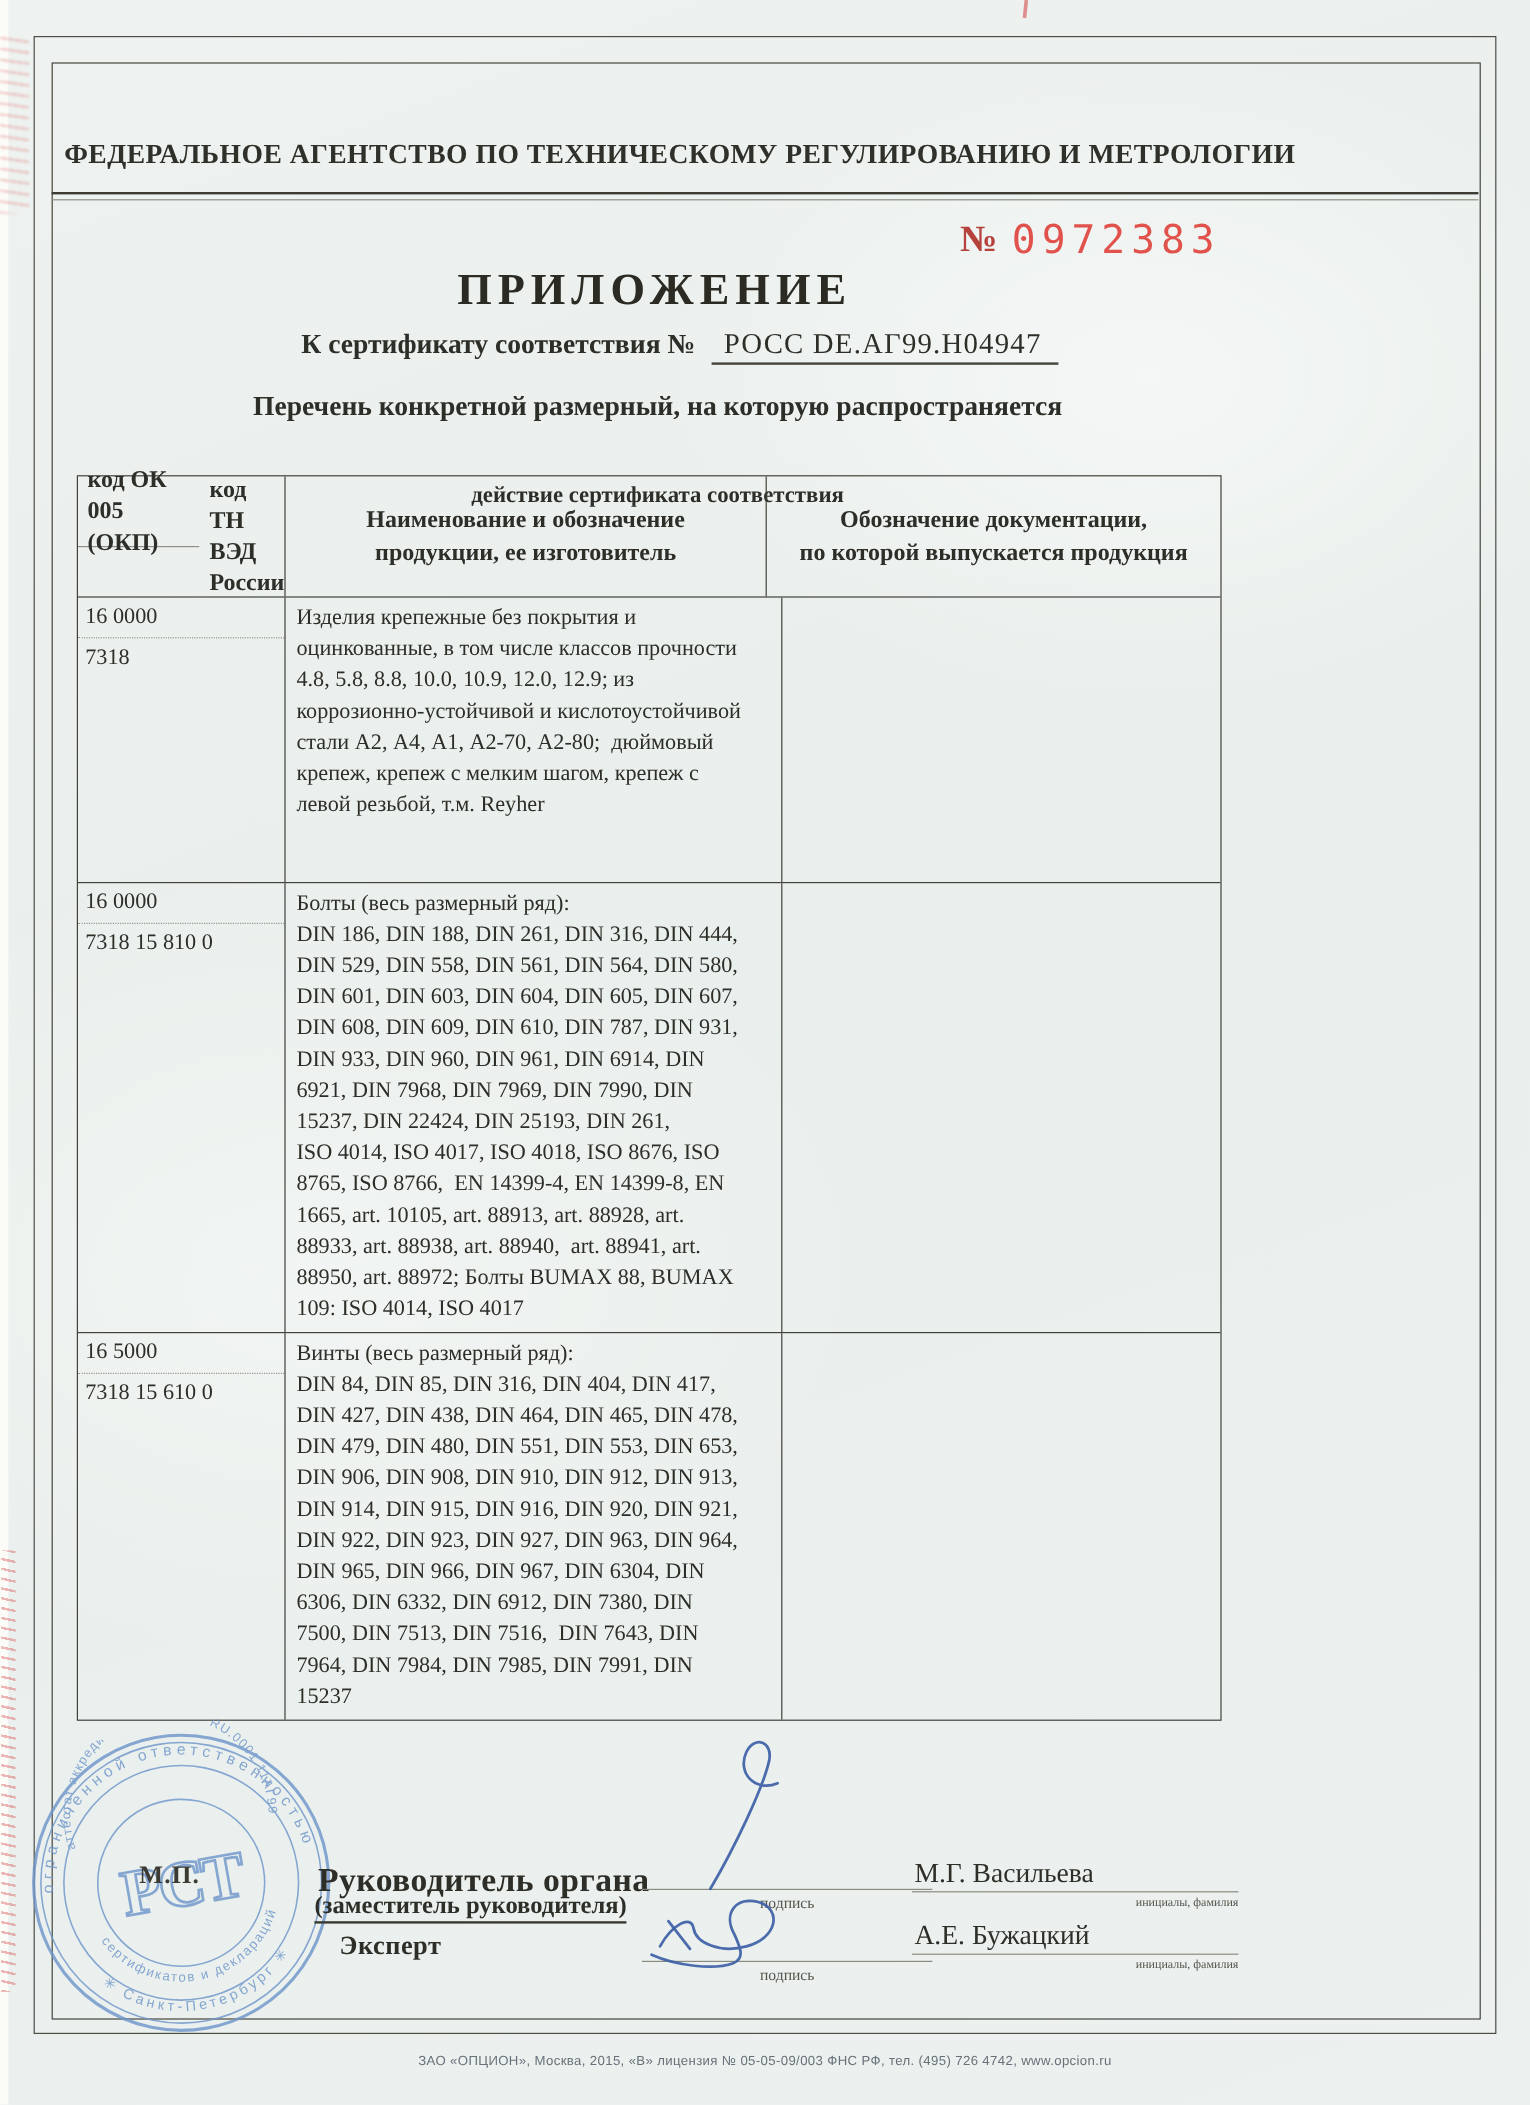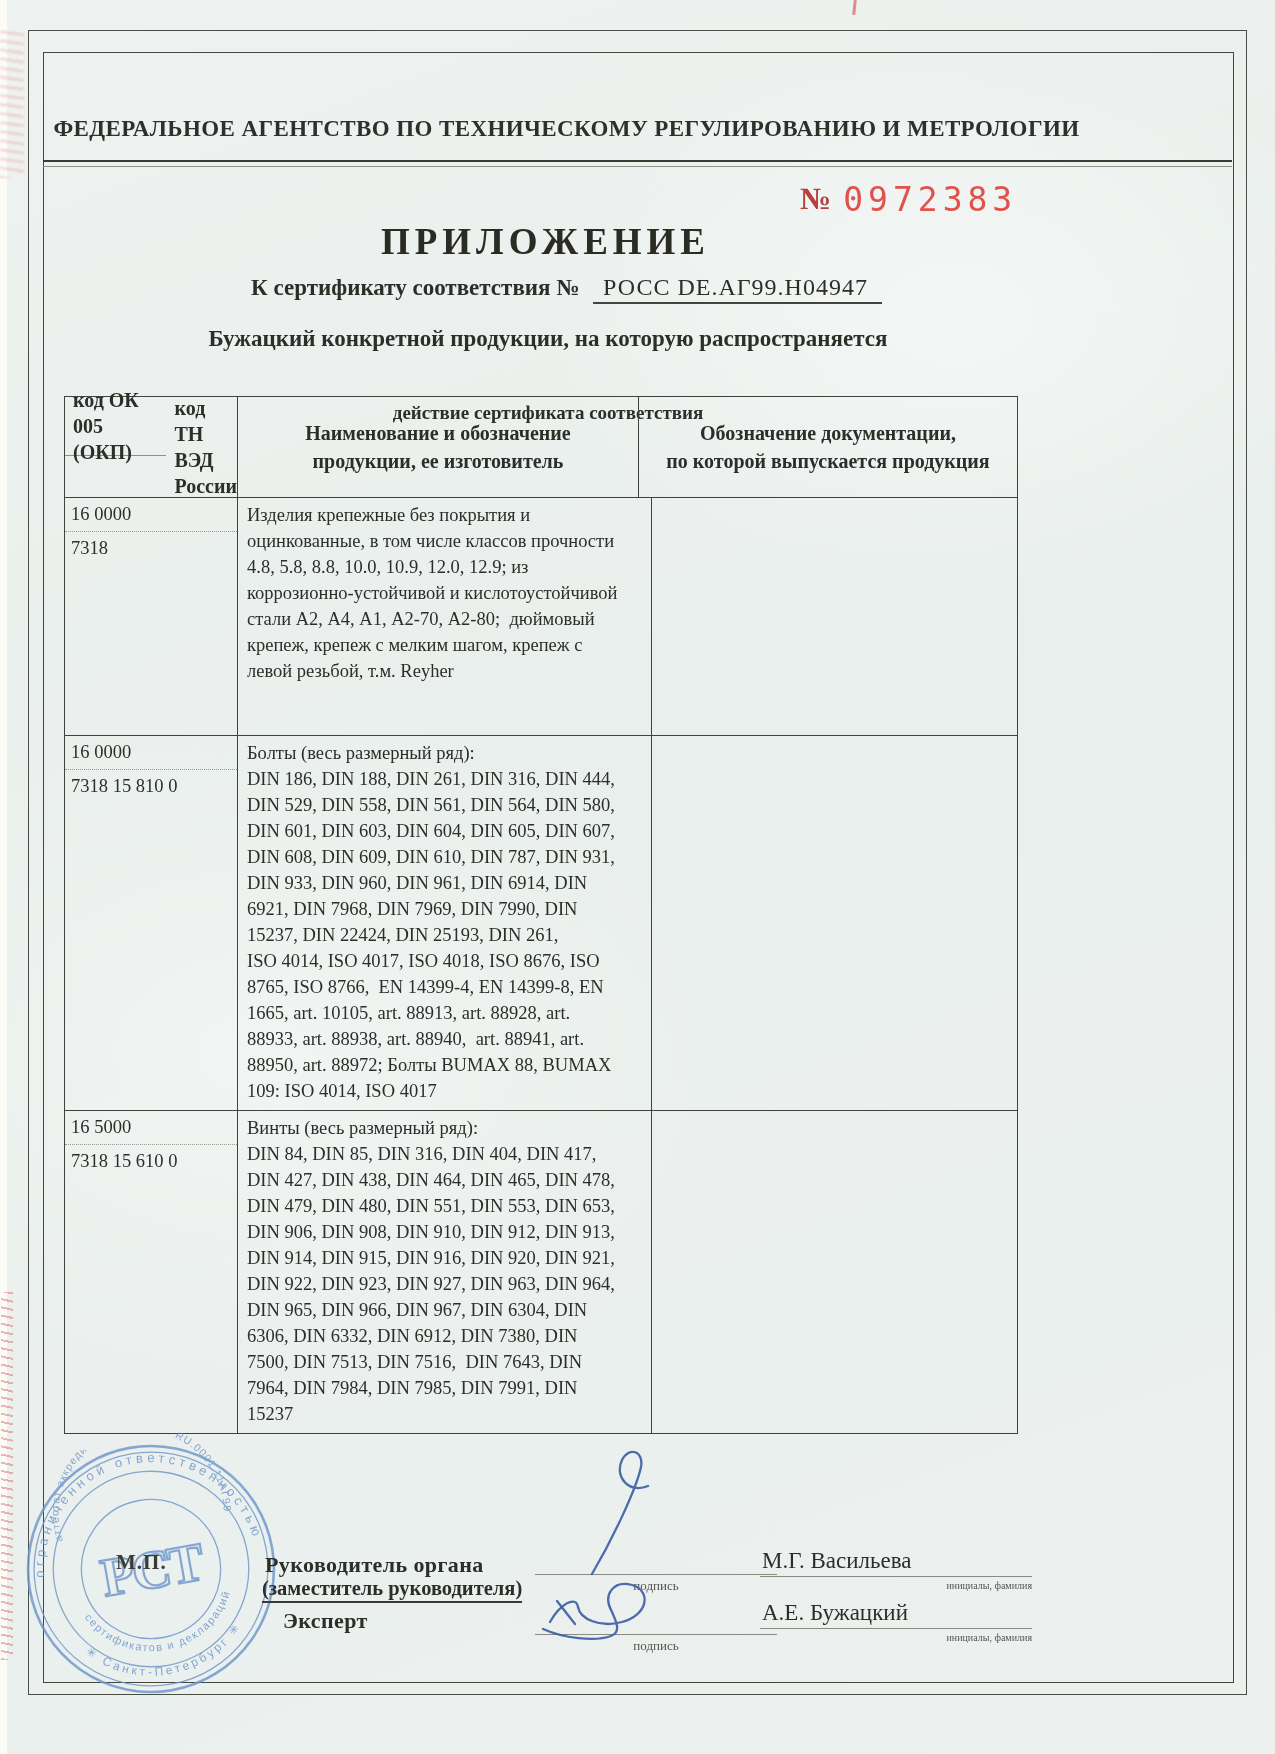--- a/index.html
+++ b/index.html
@@ -82,21 +82,21 @@
   .stamp .ring-outer-t{font-size:13px;letter-spacing:4px;}
   .stamp .ring-outer-b{font-size:12px;letter-spacing:3px;}
   .stamp .ring-inner-t{font-size:10.5px;letter-spacing:1px;}
   .stamp .ring-inner-b{font-size:11px;letter-spacing:1.5px;}
   .stamp .logo{font-family:"Liberation Serif",serif;font-size:54px;font-weight:bold;
     fill:none;stroke:#6f96ca;stroke-width:2.2px;letter-spacing:-3px;}
   .mp-label{position:absolute;left:116px;top:1550px;font-size:21px;font-weight:bold;
     letter-spacing:1px;color:#3b3b33;}
 
   
-  .role1a{position:absolute;left:265px;top:1552px;font-size:22px;font-weight:bold;letter-spacing:.4px;}
+  .role1a{position:absolute;left:265px;top:1552px;font-size:28px;font-weight:bold;letter-spacing:.4px;}
   .role1b{position:absolute;left:262px;top:1577px;font-size:20.5px;font-weight:bold;
     border-bottom:2.6px solid #3a3a32;padding-bottom:1px;}
   .role2{position:absolute;left:283px;top:1608px;font-size:22px;font-weight:bold;letter-spacing:.4px;}
   .sigline1{position:absolute;left:535px;top:1574px;width:242px;border-top:1.3px solid #8a8a80;}
   .sigline2{position:absolute;left:535px;top:1634px;width:242px;border-top:1.3px solid #8a8a80;}
   .siglabel{position:absolute;width:242px;text-align:center;font-size:13px;color:#56564e;}
   .siglabel.s1{left:535px;top:1578px;}
   .siglabel.s2{left:535px;top:1638px;}
   .name1{position:absolute;left:762px;top:1548px;width:270px;font-size:23px;}
   .name2{position:absolute;left:762px;top:1600px;width:270px;font-size:23px;}
@@ -134,21 +134,21 @@
     <span class="digits">0972383</span>
   </div>
 
   <div class="doc-title">ПРИЛОЖЕНИЕ</div>
 
   <div class="subtitle">
     <span class="pre">К сертификату соответствия №</span>
     <span class="certno">РОСС DE.АГ99.Н04947</span>
   </div>
 
-  <div class="desc1">Бужацкий конкретной продукции,  на которую распространяется</div>
+  <div class="desc1">Перечень конкретной размерный,  на которую распространяется</div>
   <div class="desc2">действие сертификата соответствия</div>
 
   <div class="ctable">
     <div class="thead">
       <div class="th-code">
         <div class="th-code-top">код ОК 005 (ОКП)</div>
         <div class="th-code-bottom">код ТН ВЭД России</div>
       </div>
       <div class="th-name">Наименование и обозначение
 продукции, ее изготовитель</div>
@@ -257,14 +257,15 @@
   <div class="name2">А.Е. Бужацкий</div>
   <div class="nameline2"></div>
   <div class="namelabel n2">инициалы, фамилия</div>
 
   <svg class="handsig" viewBox="0 0 240 220">
     <path d="M 92,134 C 112,100 136,50 141,27 C 144,11 129,6 122,20 C 114,37 129,54 148,46"></path>
     <path d="M 50,182 C 60,164 76,155 78,167 C 80,179 100,188 122,182 C 148,175 152,151 132,145 C 114,140 102,154 112,172 C 117,183 121,192 111,196 C 95,202 63,198 43,189"></path>
     <path d="M 57,161 L 75,184"></path>
   </svg>
 
+  <div class="imprint">ЗАО «ОПЦИОН», Москва, 2015, «В»   лицензия № 05-05-09/003 ФНС РФ, тел. (495) 726 4742, www.opcion.ru</div>
 
 </div>
 
 </body></html>

